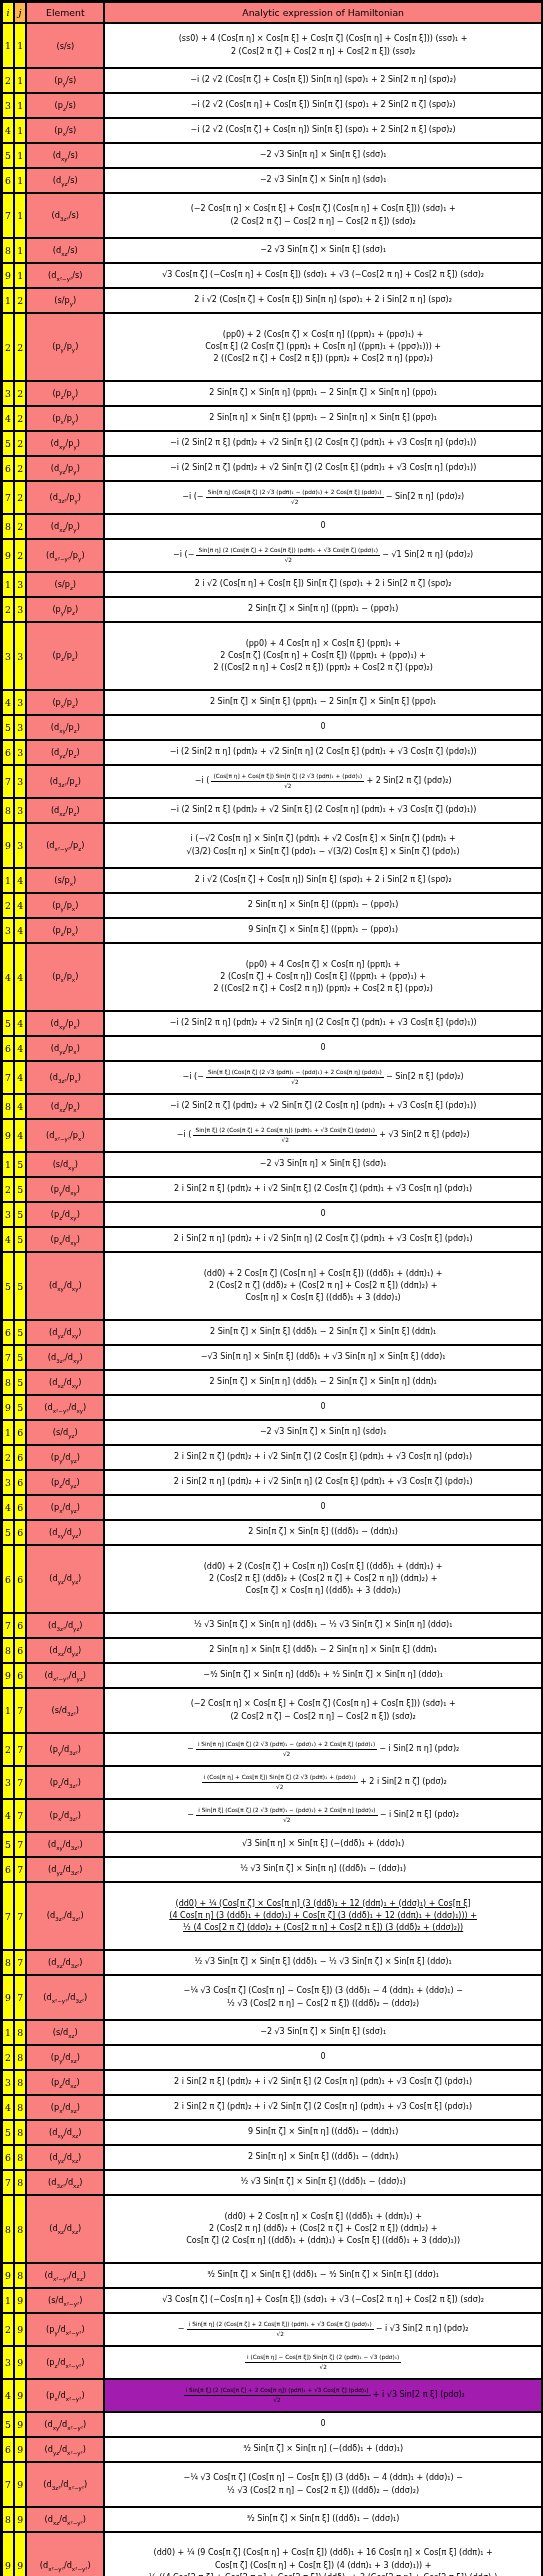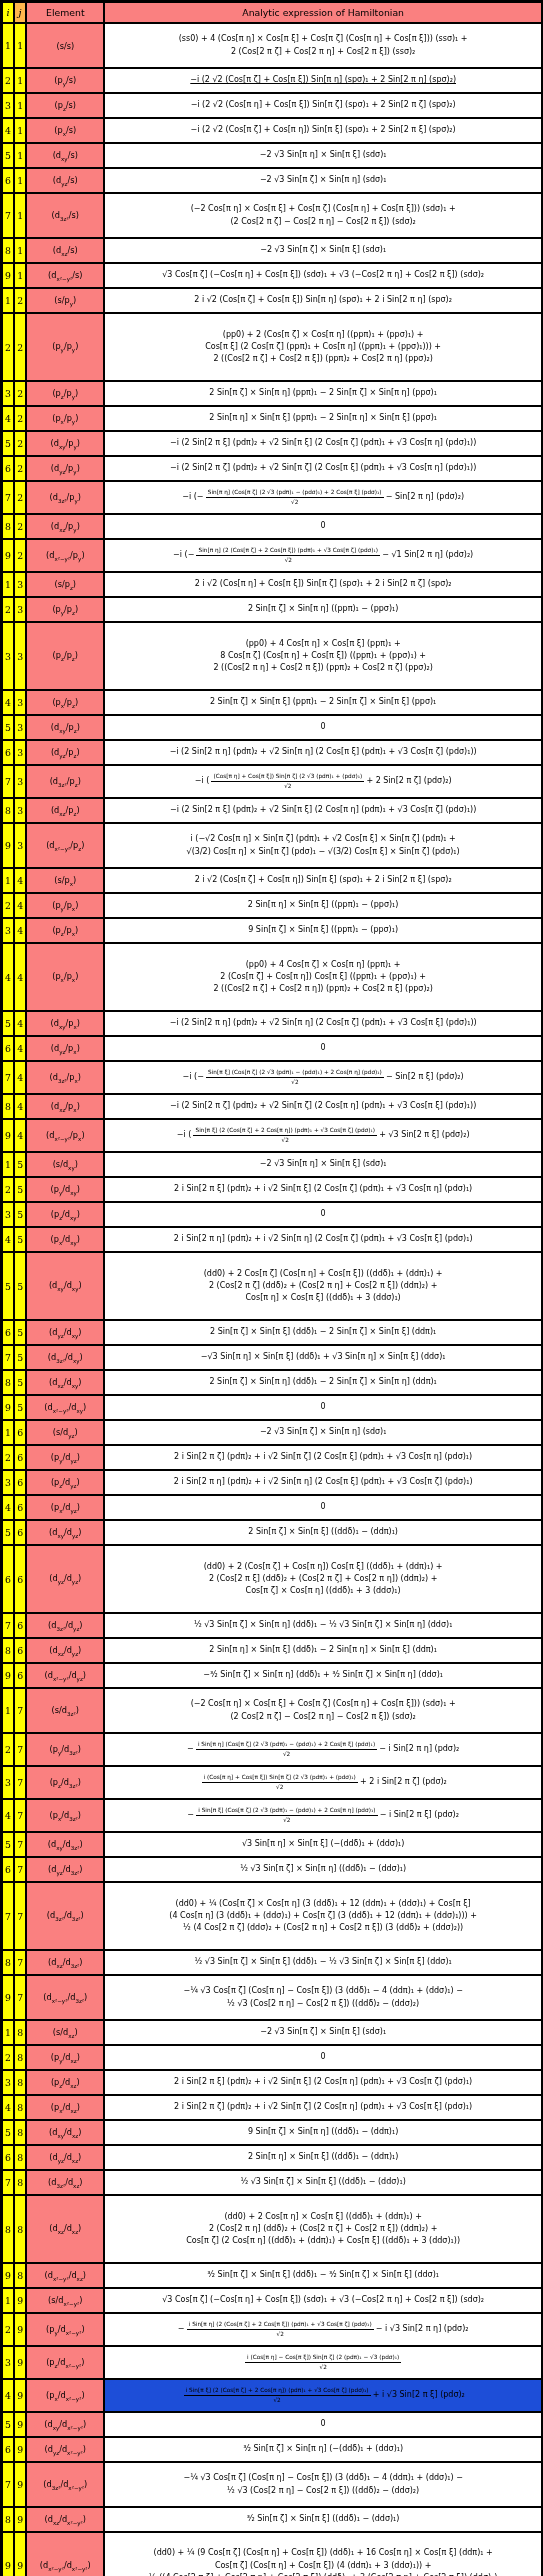--- a/index.html
+++ b/index.html
@@ -51,21 +51,21 @@
           <td class="tel" style="background: rgb(250, 128, 128);">(s/s)</td>
           <td class="tex" style="background: rgb(255, 255, 255);">
             <div class="line">(ss0) + 4 (Cos[π η] × Cos[π ξ] + Cos[π ζ] (Cos[π η] + Cos[π ξ])) (ssσ)₁ +</div>
             <div class="line">2 (Cos[2 π ζ] + Cos[2 π η] + Cos[2 π ξ]) (ssσ)₂</div>
           </td>
         </tr>
         <tr style="height: 25px;">
           <td class="ti" style="background: rgb(255, 255, 0);">2</td>
           <td class="tj" style="background: rgb(255, 255, 0);">1</td>
           <td class="tel" style="background: rgb(250, 128, 128);">(p<sub>y</sub>/s)</td>
-          <td class="tex" style="background: rgb(255, 255, 255); text-decoration: underline;">
+          <td class="tex" style="background: rgb(255, 255, 255);">
             <div class="line">−i (2 √2 (Cos[π ζ] + Cos[π ξ]) Sin[π η] (spσ)₁ + 2 Sin[2 π η] (spσ)₂)</div>
           </td>
         </tr>
         <tr style="height: 25px;">
           <td class="ti" style="background: rgb(255, 255, 0);">3</td>
           <td class="tj" style="background: rgb(255, 255, 0);">1</td>
           <td class="tel" style="background: rgb(250, 128, 128);">(p<sub>z</sub>/s)</td>
           <td class="tex" style="background: rgb(255, 255, 255);">
             <div class="line">−i (2 √2 (Cos[π η] + Cos[π ξ]) Sin[π ζ] (spσ)₁ + 2 Sin[2 π ζ] (spσ)₂)</div>
           </td>
@@ -222,21 +222,21 @@
           <td class="tex" style="background: rgb(255, 255, 255);">
             <div class="line">2 Sin[π ζ] × Sin[π η] ((ppπ)₁ − (ppσ)₁)</div>
           </td>
         </tr>
         <tr style="height: 68px;">
           <td class="ti" style="background: rgb(255, 255, 0);">3</td>
           <td class="tj" style="background: rgb(255, 255, 0);">3</td>
           <td class="tel" style="background: rgb(250, 128, 128);">(p<sub>z</sub>/p<sub>z</sub>)</td>
           <td class="tex" style="background: rgb(255, 255, 255);">
             <div class="line">(pp0) + 4 Cos[π η] × Cos[π ξ] (ppπ)₁ +</div>
-            <div class="line">8 Cos[π ζ] (Cos[π η] + Cos[π ξ]) ((ppπ)₁ + (ppσ)₁) +</div>
+            <div class="line">2 Cos[π ζ] (Cos[π η] + Cos[π ξ]) ((ppπ)₁ + (ppσ)₁) +</div>
             <div class="line">2 ((Cos[2 π η] + Cos[2 π ξ]) (ppπ)₂ + Cos[2 π ζ] (ppσ)₂)</div>
           </td>
         </tr>
         <tr style="height: 25px;">
           <td class="ti" style="background: rgb(255, 255, 0);">4</td>
           <td class="tj" style="background: rgb(255, 255, 0);">3</td>
           <td class="tel" style="background: rgb(250, 128, 128);">(p<sub>x</sub>/p<sub>z</sub>)</td>
           <td class="tex" style="background: rgb(255, 255, 255);">
             <div class="line">2 Sin[π ζ] × Sin[π ξ] (ppπ)₁ − 2 Sin[π ζ] × Sin[π ξ] (ppσ)₁</div>
           </td>
@@ -592,21 +592,21 @@
           <td class="tj" style="background: rgb(255, 255, 0);">7</td>
           <td class="tel" style="background: rgb(250, 128, 128);">(d<sub>yz</sub>/d<sub>3z²</sub>)</td>
           <td class="tex" style="background: rgb(255, 255, 255);">
             <div class="line">½ √3 Sin[π ζ] × Sin[π η] ((ddδ)₁ − (ddσ)₁)</div>
           </td>
         </tr>
         <tr style="height: 68px;">
           <td class="ti" style="background: rgb(255, 255, 0);">7</td>
           <td class="tj" style="background: rgb(255, 255, 0);">7</td>
           <td class="tel" style="background: rgb(250, 128, 128);">(d<sub>3z²</sub>/d<sub>3z²</sub>)</td>
-          <td class="tex" style="background: rgb(255, 255, 255);">
+          <td class="tex" style="background: rgb(255, 255, 255); text-decoration: underline;">
             <div class="line">(dd0) + ¼ (Cos[π ζ] × Cos[π η] (3 (ddδ)₁ + 12 (ddπ)₁ + (ddσ)₁) + Cos[π ξ]</div>
             <div class="line">(4 Cos[π η] (3 (ddδ)₁ + (ddσ)₁) + Cos[π ζ] (3 (ddδ)₁ + 12 (ddπ)₁ + (ddσ)₁))) +</div>
             <div class="line">½ (4 Cos[2 π ζ] (ddσ)₂ + (Cos[2 π η] + Cos[2 π ξ]) (3 (ddδ)₂ + (ddσ)₂))</div>
           </td>
         </tr>
         <tr style="height: 25px;">
           <td class="ti" style="background: rgb(255, 255, 0);">8</td>
           <td class="tj" style="background: rgb(255, 255, 0);">7</td>
           <td class="tel" style="background: rgb(250, 128, 128);">(d<sub>xz</sub>/d<sub>3z²</sub>)</td>
           <td class="tex" style="background: rgb(255, 255, 255); border-radius: 6px;">
@@ -731,21 +731,21 @@
                 <span class="den">√2</span>
               </span>
               <span></span>
             </div>
           </td>
         </tr>
         <tr style="height: 33px;">
           <td class="ti" style="background: rgb(255, 255, 0);">4</td>
           <td class="tj" style="background: rgb(255, 255, 0);">9</td>
           <td class="tel" style="background: rgb(250, 128, 128);">(p<sub>x</sub>/d<sub>x²−y²</sub>)</td>
-          <td class="tex" style="background: #1d4ed8;">
+          <td class="tex" style="background: #a21caf;">
             <div class="line">
               <span></span>
               <span class="frac">
                 <span class="num">i Sin[π ξ] (2 (Cos[π ζ] + 2 Cos[π η]) (pdπ)₁ + √3 Cos[π ζ] (pdσ)₁)</span>
                 <span class="den">√2</span>
               </span>
               <span> + i √3 Sin[2 π ξ] (pdσ)₂</span>
             </div>
           </td>
         </tr>

